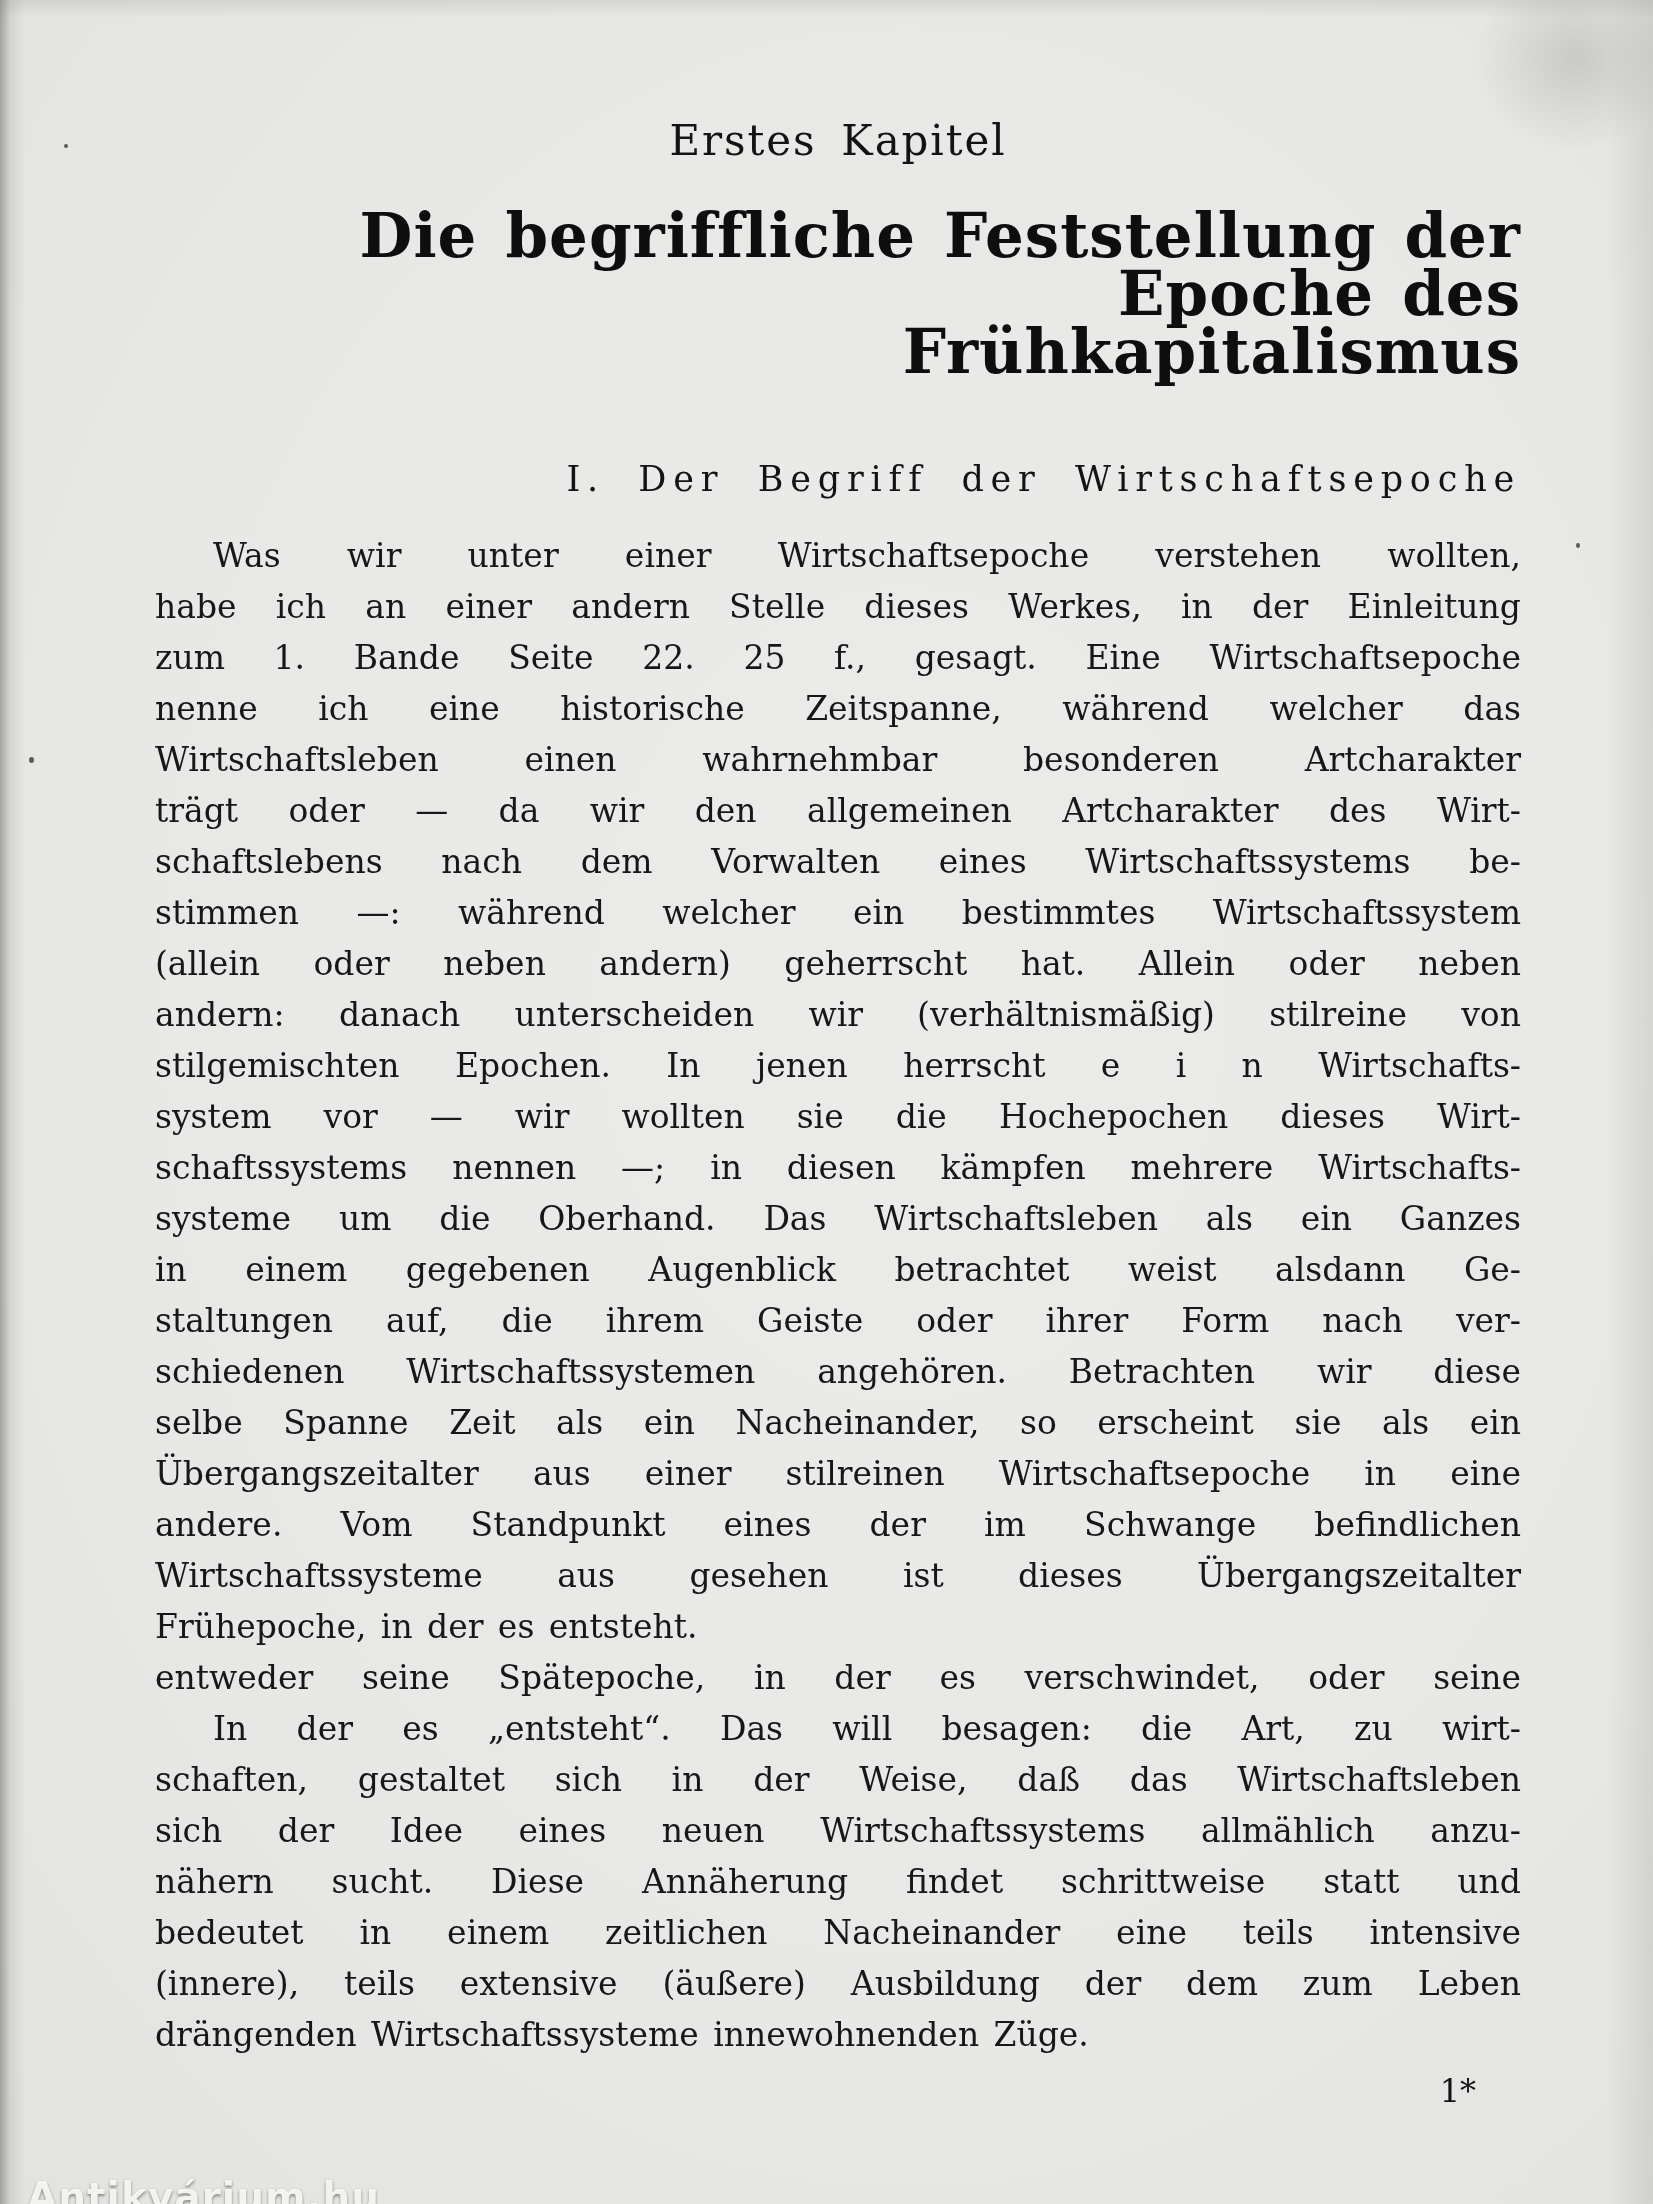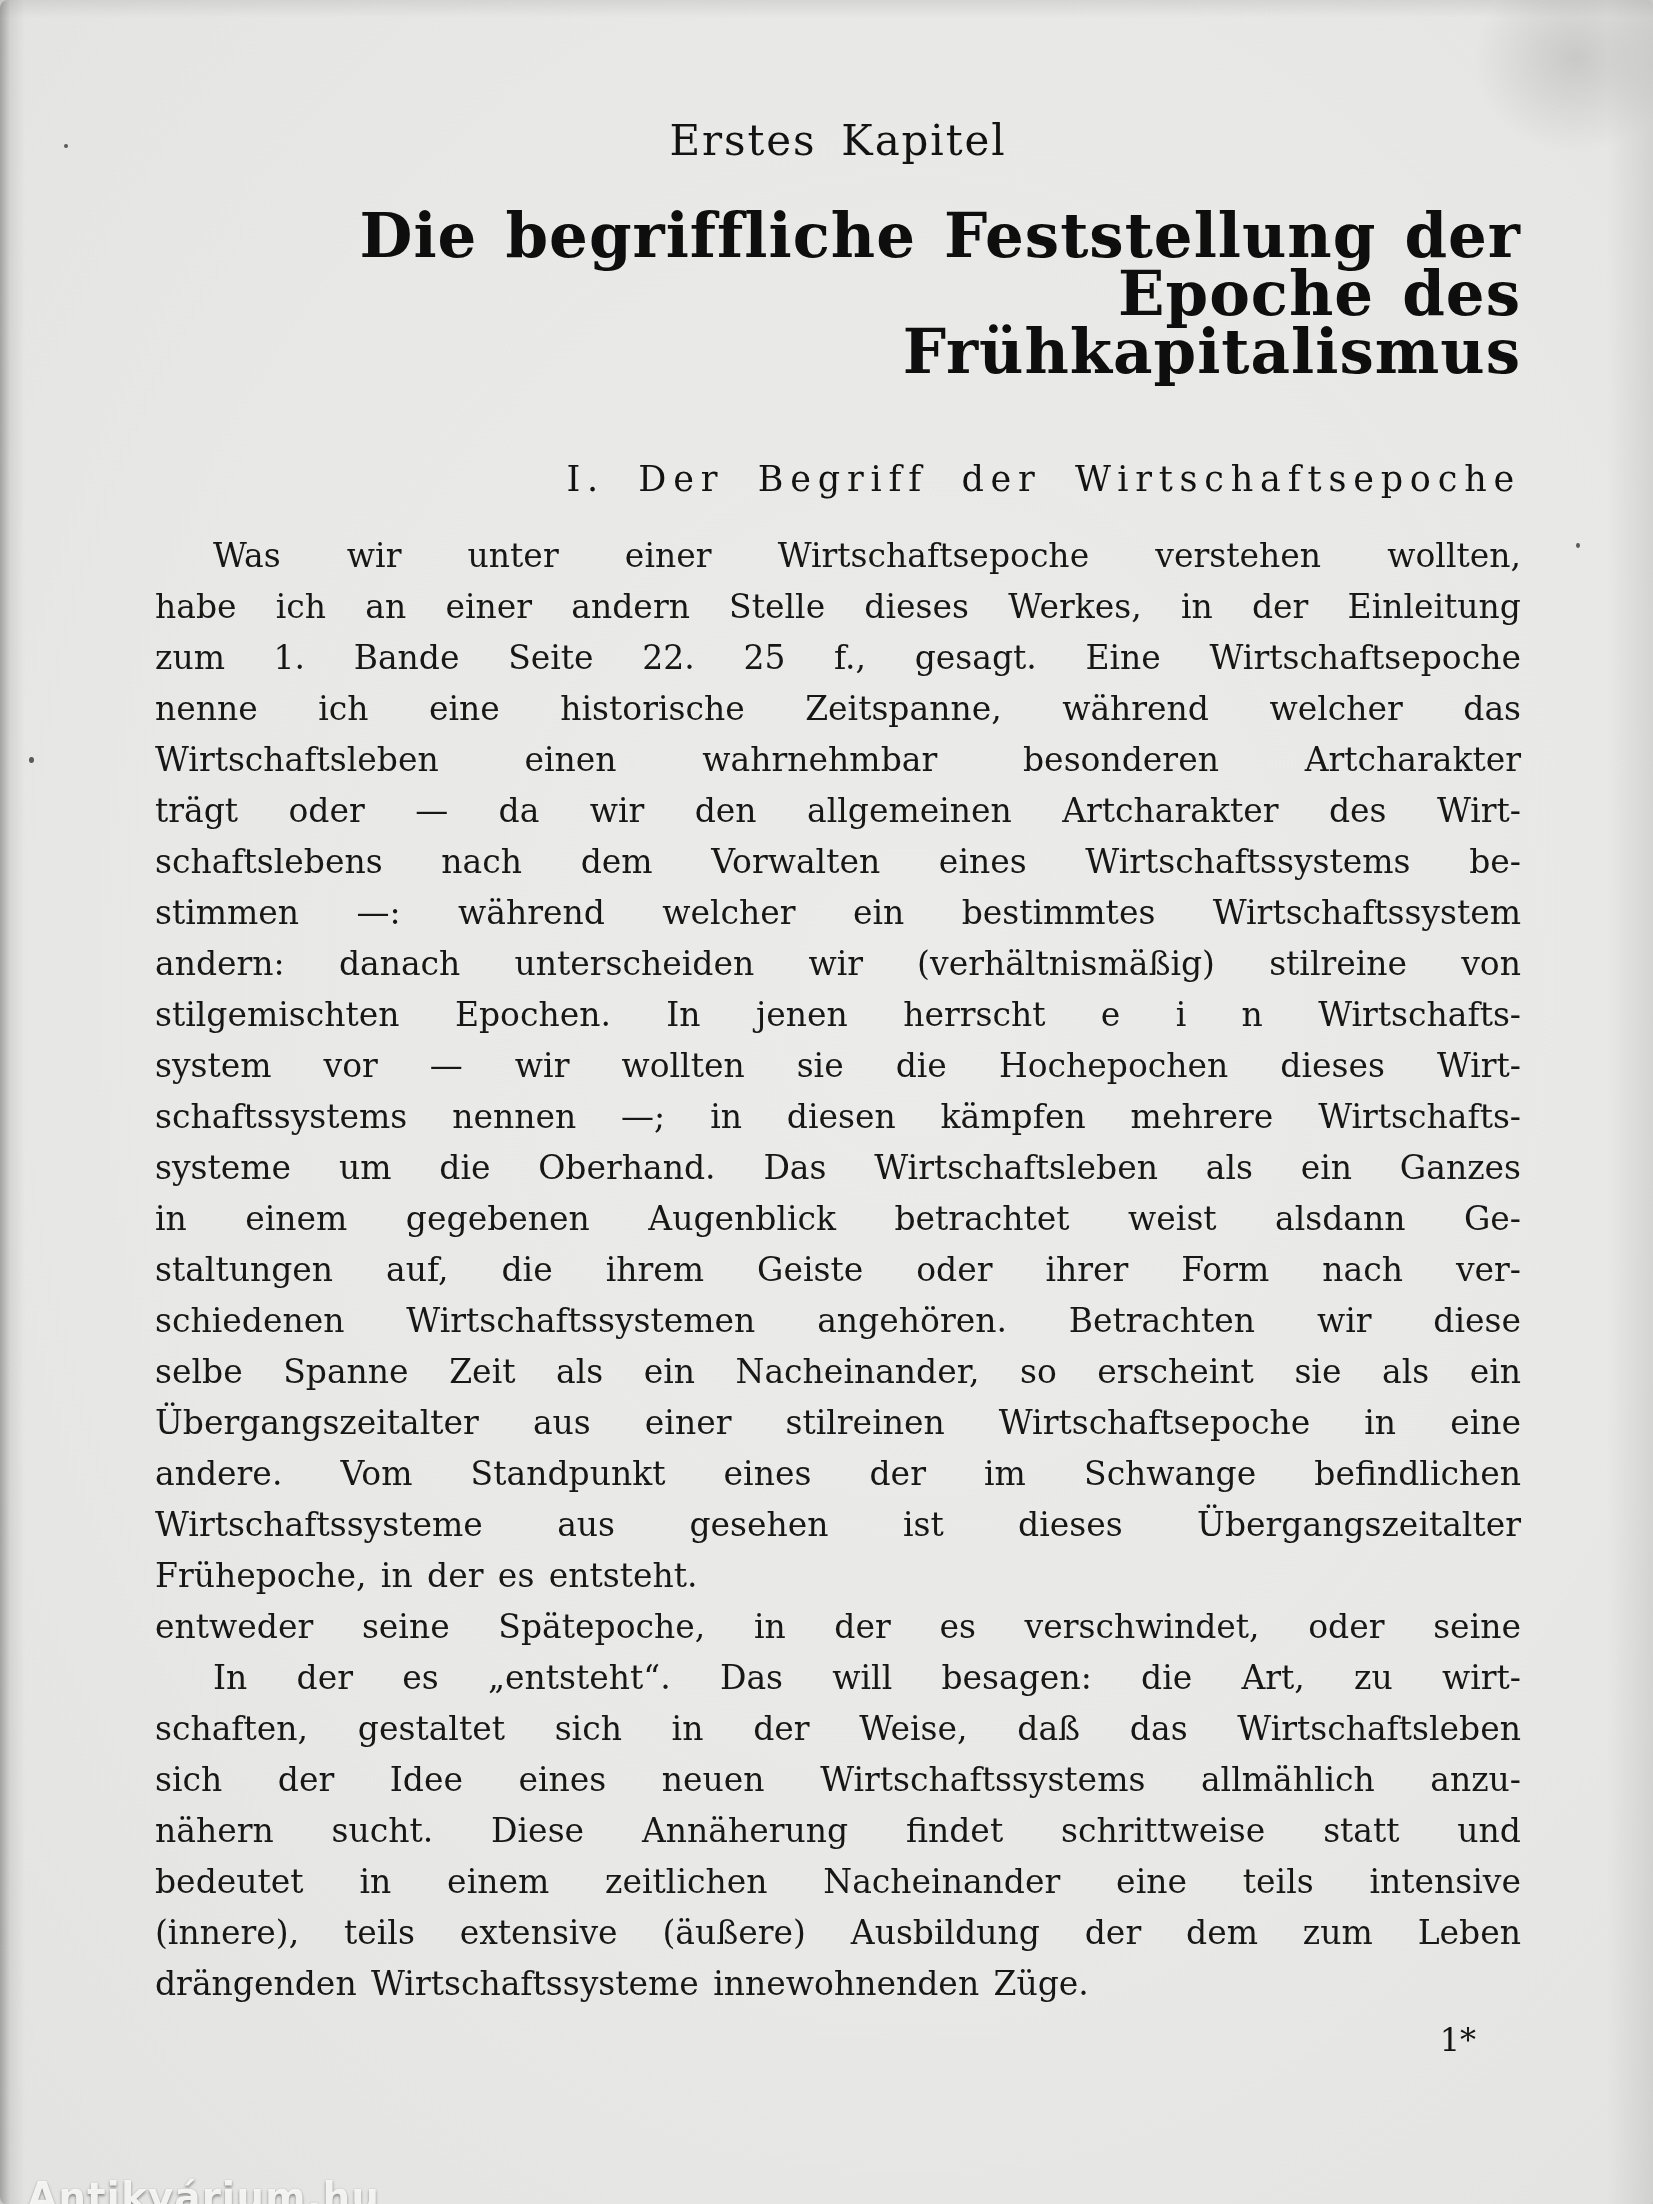--- a/index.html
+++ b/index.html
@@ -10,21 +10,20 @@
   .page {
     position: relative;
     width: 1654px;
     height: 2205px;
     margin: 0 auto;
     background:
       radial-gradient(ellipse 1359px 1747px at 55% 45%, #ebebE9 0%, #e8e8e6 55%, #e2e2e0 100%);
     overflow: hidden;
     font-family: "DejaVu Serif", "Liberation Serif", serif;
     color: #161616;
-    border-radius: 8px;
   }
   
   .edge-left {
     position: absolute; left: 0; top: 0; width: 25px; height: 100%;
     background: linear-gradient(to right, rgba(55,55,55,0.38), rgba(55,55,55,0.10) 40%, rgba(55,55,55,0) 100%);
     pointer-events: none;
   }
   .edge-right {
     position: absolute; right: 0; top: 0; width: 47px; height: 100%;
     background: linear-gradient(to left, rgba(90,90,90,0.14), rgba(90,90,90,0) 100%);
@@ -139,20 +138,21 @@
     <div class="body-paragraphs">
         <div class="paragraph">
           <div class="text-line indent">Was wir unter einer Wirtschaftsepoche verstehen wollten,</div>
           <div class="text-line">habe ich an einer andern Stelle dieses Werkes, in der Einleitung</div>
           <div class="text-line">zum 1. Bande Seite 22. 25 f., gesagt.  Eine Wirtschaftsepoche</div>
           <div class="text-line">nenne ich eine historische Zeitspanne, während welcher das</div>
           <div class="text-line">Wirtschaftsleben einen wahrnehmbar besonderen Artcharakter</div>
           <div class="text-line">trägt oder — da wir den allgemeinen Artcharakter des Wirt-</div>
           <div class="text-line">schaftslebens nach dem Vorwalten eines Wirtschaftssystems be-</div>
           <div class="text-line">stimmen —: während welcher ein bestimmtes Wirtschaftssystem</div>
+          <div class="text-line">(allein oder neben andern) geherrscht hat.  Allein oder neben</div>
           <div class="text-line">andern: danach unterscheiden wir (verhältnismäßig) stilreine von</div>
           <div class="text-line">stilgemischten Epochen.  In jenen herrscht e i n Wirtschafts-</div>
           <div class="text-line">system vor — wir wollten sie die Hochepochen dieses Wirt-</div>
           <div class="text-line">schaftssystems nennen —; in diesen kämpfen mehrere Wirtschafts-</div>
           <div class="text-line">systeme um die Oberhand.  Das Wirtschaftsleben als ein Ganzes</div>
           <div class="text-line">in einem gegebenen Augenblick betrachtet weist alsdann Ge-</div>
           <div class="text-line">staltungen auf, die ihrem Geiste oder ihrer Form nach ver-</div>
           <div class="text-line">schiedenen Wirtschaftssystemen angehören.  Betrachten wir diese</div>
           <div class="text-line">selbe Spanne Zeit als ein Nacheinander, so erscheint sie als ein</div>
           <div class="text-line">Übergangszeitalter aus einer stilreinen Wirtschaftsepoche in eine</div>

